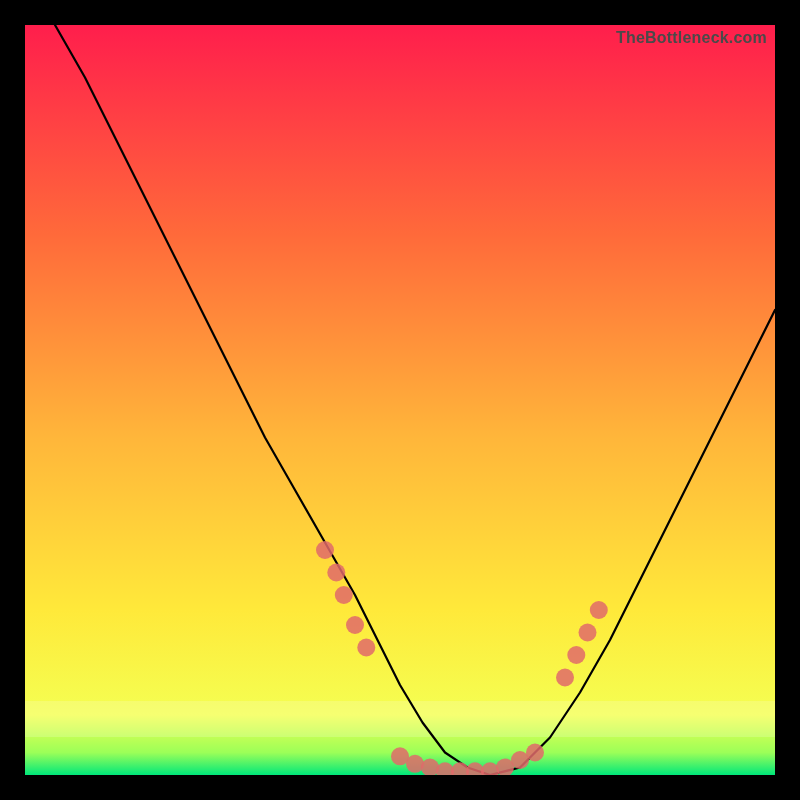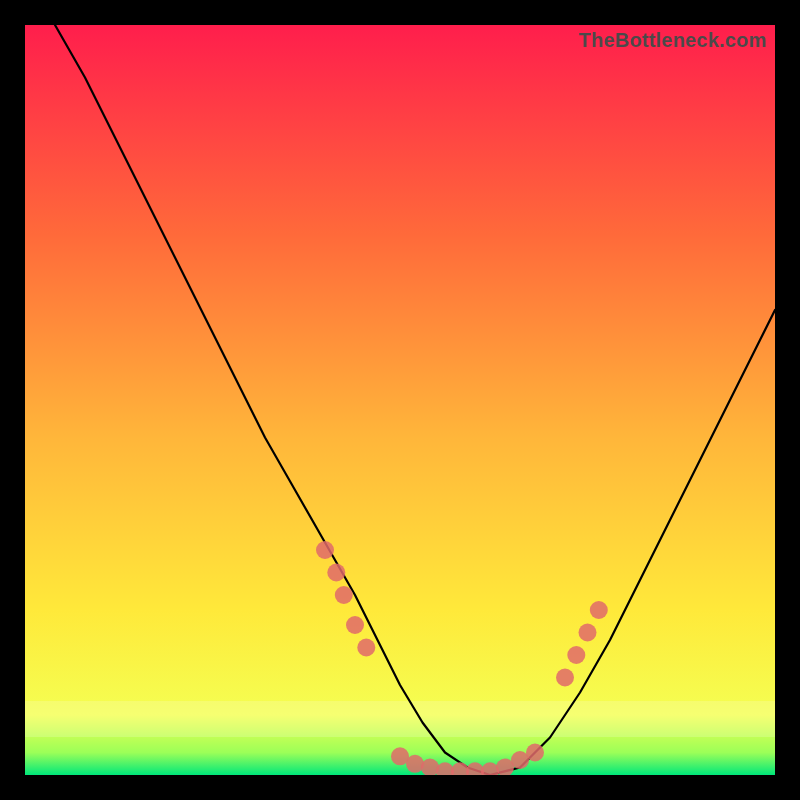--- a/index.html
+++ b/index.html
@@ -24,21 +24,21 @@
     left: 0;
     top: 0;
     width: 750px;
     height: 750px;
   }
   .watermark {
     position: absolute;
     top: 4px;
     right: 8px;
     color: #4a4a4a;
-    font-size: 20px;
+    font-size: 16px;
     font-weight: 600;
     letter-spacing: 0.2px;
     user-select: none;
   }
   svg { display: block; }
 </style>
 </head>
 <body>
 
 <div class="frame">

